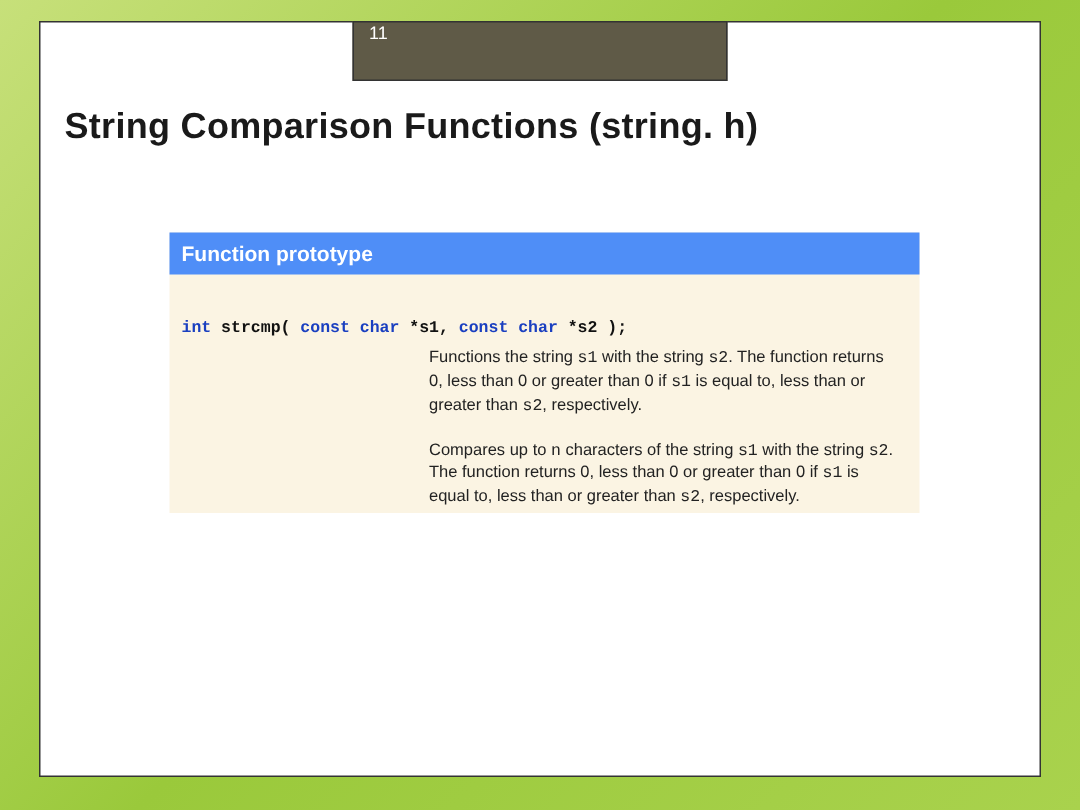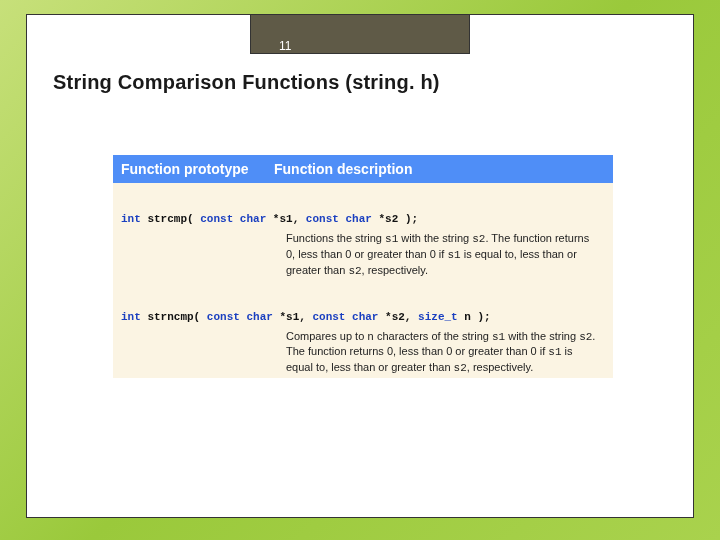--- a/index.html
+++ b/index.html
@@ -13,33 +13,33 @@
     position: absolute;
     left: 26px; top: 14px;
     width: 668px; height: 504px;
     background: #ffffff;
     border: 1px solid #333;
   }
   .title-band {
     position: absolute;
     left: 50%; top: -1px;
     transform: translateX(-50%);
-    width: 220px; height: 40px;
+    width: 250px; height: 40px;
     background: #5f5a47;
     border: 1px solid #333;
-    display: flex; align-items: flex-end;
-    padding-left: 28px;
+    display: flex; align-items: flex-start;
+    padding-left: 10px;
   }
   .title-band span {
     color: #fff; font-size: 12px;
   }
   .heading {
     position: absolute;
-    left: 26px; top: 56px;
-    font-size: 20px;
+    left: 16px; top: 56px;
+    font-size: 24px;
     font-weight: 700;
     color: #1a1a1a;
     letter-spacing: 0.2px;
   }
   .table-wrap {
     position: absolute;
     left: 86px; top: 140px;
     width: 500px;
     background: #fbf4e3;
   }
@@ -81,30 +81,28 @@
 
     <div class="title-band">
       <span>11</span>
     </div>
 
     <div class="heading">String Comparison Functions (string. h)</div>
 
     <div class="table-wrap">
       <div class="thead">
         <div class="th1">Function prototype</div>
-        <div class="th2">Function description</div>
       </div>
 
       <div class="row">
         <div class="proto"><span class="kw">int</span><span> strcmp( </span><span class="kw">const char</span><span> *s1, </span><span class="kw">const char</span><span> *s2 );</span></div>
         <div class="sep"></div>
         <div class="desc"><span>Functions the string </span><span class="code">s1</span><span> with the string </span><span class="code">s2</span><span>. The function returns 0, less than 0 or greater than 0 if </span><span class="code">s1</span><span> is equal to, less than or greater than </span><span class="code">s2</span><span>, respectively.</span></div>
       </div>
 
       <div class="row">
-        <div class="proto"><span class="kw">int</span><span> strncmp( </span><span class="kw">const char</span><span> *s1, </span><span class="kw">const char</span><span> *s2, </span><span class="kw">size_t</span><span> n );</span></div>
         <div class="sep"></div>
         <div class="desc"><span>Compares up to </span><span class="code">n</span><span> characters of the string </span><span class="code">s1</span><span> with the string </span><span class="code">s2</span><span>. The function returns 0, less than 0 or greater than 0 if </span><span class="code">s1</span><span> is equal to, less than or greater than </span><span class="code">s2</span><span>, respectively.</span></div>
       </div>
 
     </div>
   </div>
 </div>
 
 </body></html>

